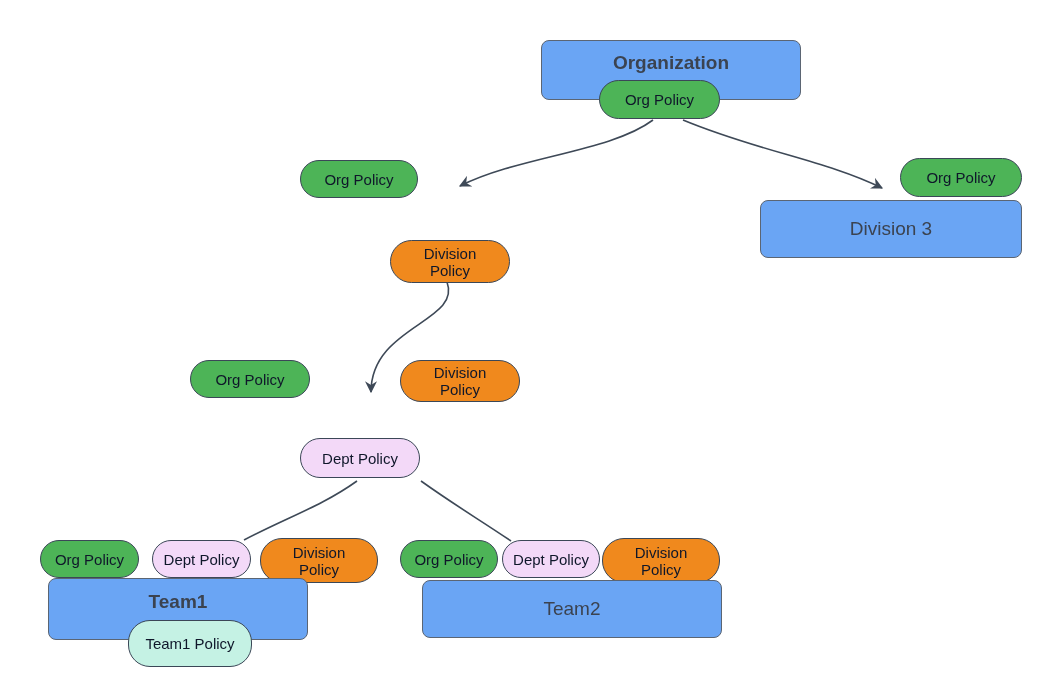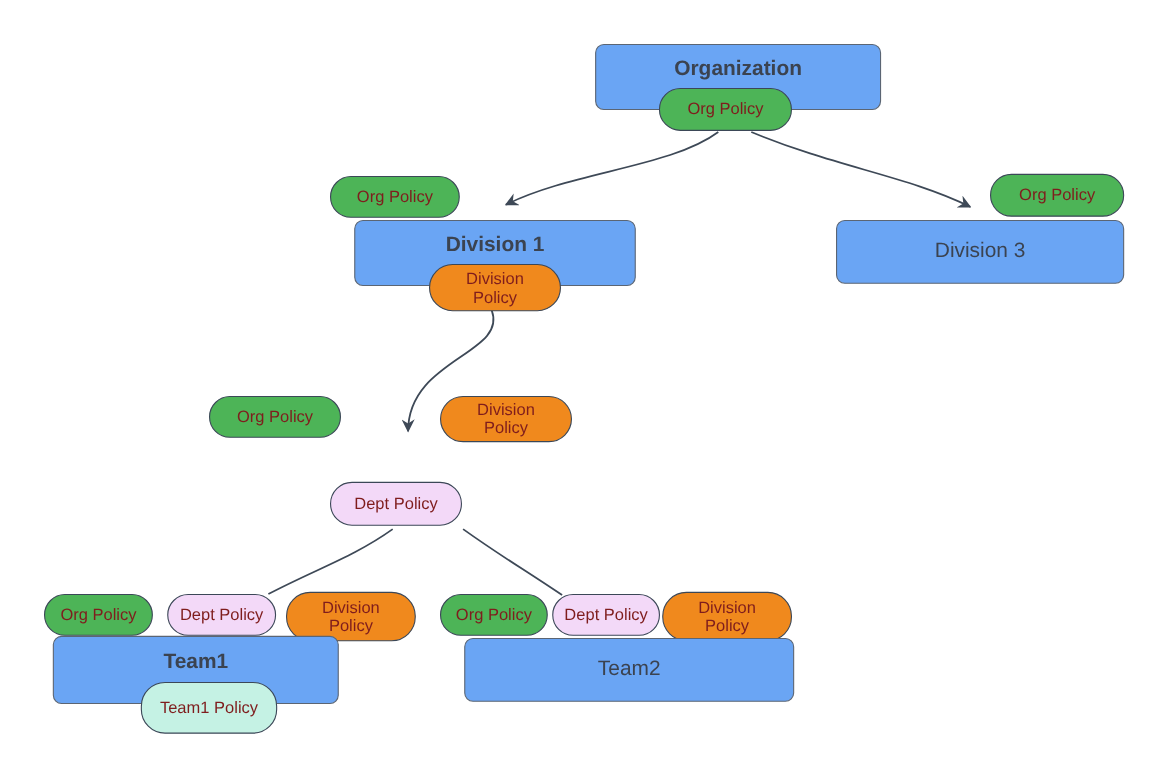--- a/index.html
+++ b/index.html
@@ -33,21 +33,21 @@
   }
   .node.pad-bottom { padding-bottom: 14px; font-weight: bold; }
   .badge {
     position: absolute;
     border: 1.5px solid #3B4757;
     border-radius: 22px;
     display: flex;
     align-items: center;
     justify-content: center;
     font-size: 15px;
-    color: #7f1d1d;
+    color: #0f172a;
     box-sizing: border-box;
     text-align: center;
     line-height: 17px;
   }
   .badge.top { z-index: 2; }
   .badge.bottom { z-index: 4; }
   .badge.green { background: #4DB457; }
   .badge.orange { background: #F0891D; }
   .badge.lavender { background: #F3D9F8; }
   .badge.mint { background: #C5F2E4; }
@@ -68,23 +68,20 @@
     <path d="M 683 120 C 760 152, 825 160, 882 188" fill="none" stroke="#3E4957" stroke-width="1.6" marker-end="url(#arrow)"></path>
     <path d="M 447 282 C 462 322, 371 326, 371 392" fill="none" stroke="#3E4957" stroke-width="1.6" marker-end="url(#arrow)"></path>
     <path d="M 357 481 C 322 506, 288 517, 244 540" fill="none" stroke="#3E4957" stroke-width="1.6"></path>
     <path d="M 421 481 C 456 506, 477 518, 511 541" fill="none" stroke="#3E4957" stroke-width="1.6"></path>
   </svg>
 
   <div class="node pad-bottom" style="left:541px; top:40px; width:260px; height:60px;">
     <span>Organization</span>
   </div>
 
-  <div class="node pad-bottom" style="left:322px; top:200px; width:256px; height:60px;">
-    <span>Division 1</span>
-  </div>
 
   <div class="node" style="left:760px; top:200px; width:262px; height:58px;">
     <span>Division 3</span>
   </div>
 
 
   <div class="node pad-bottom" style="left:48px; top:578px; width:260px; height:62px;align-items:center;">
     <span>Team1</span>
   </div>
 

